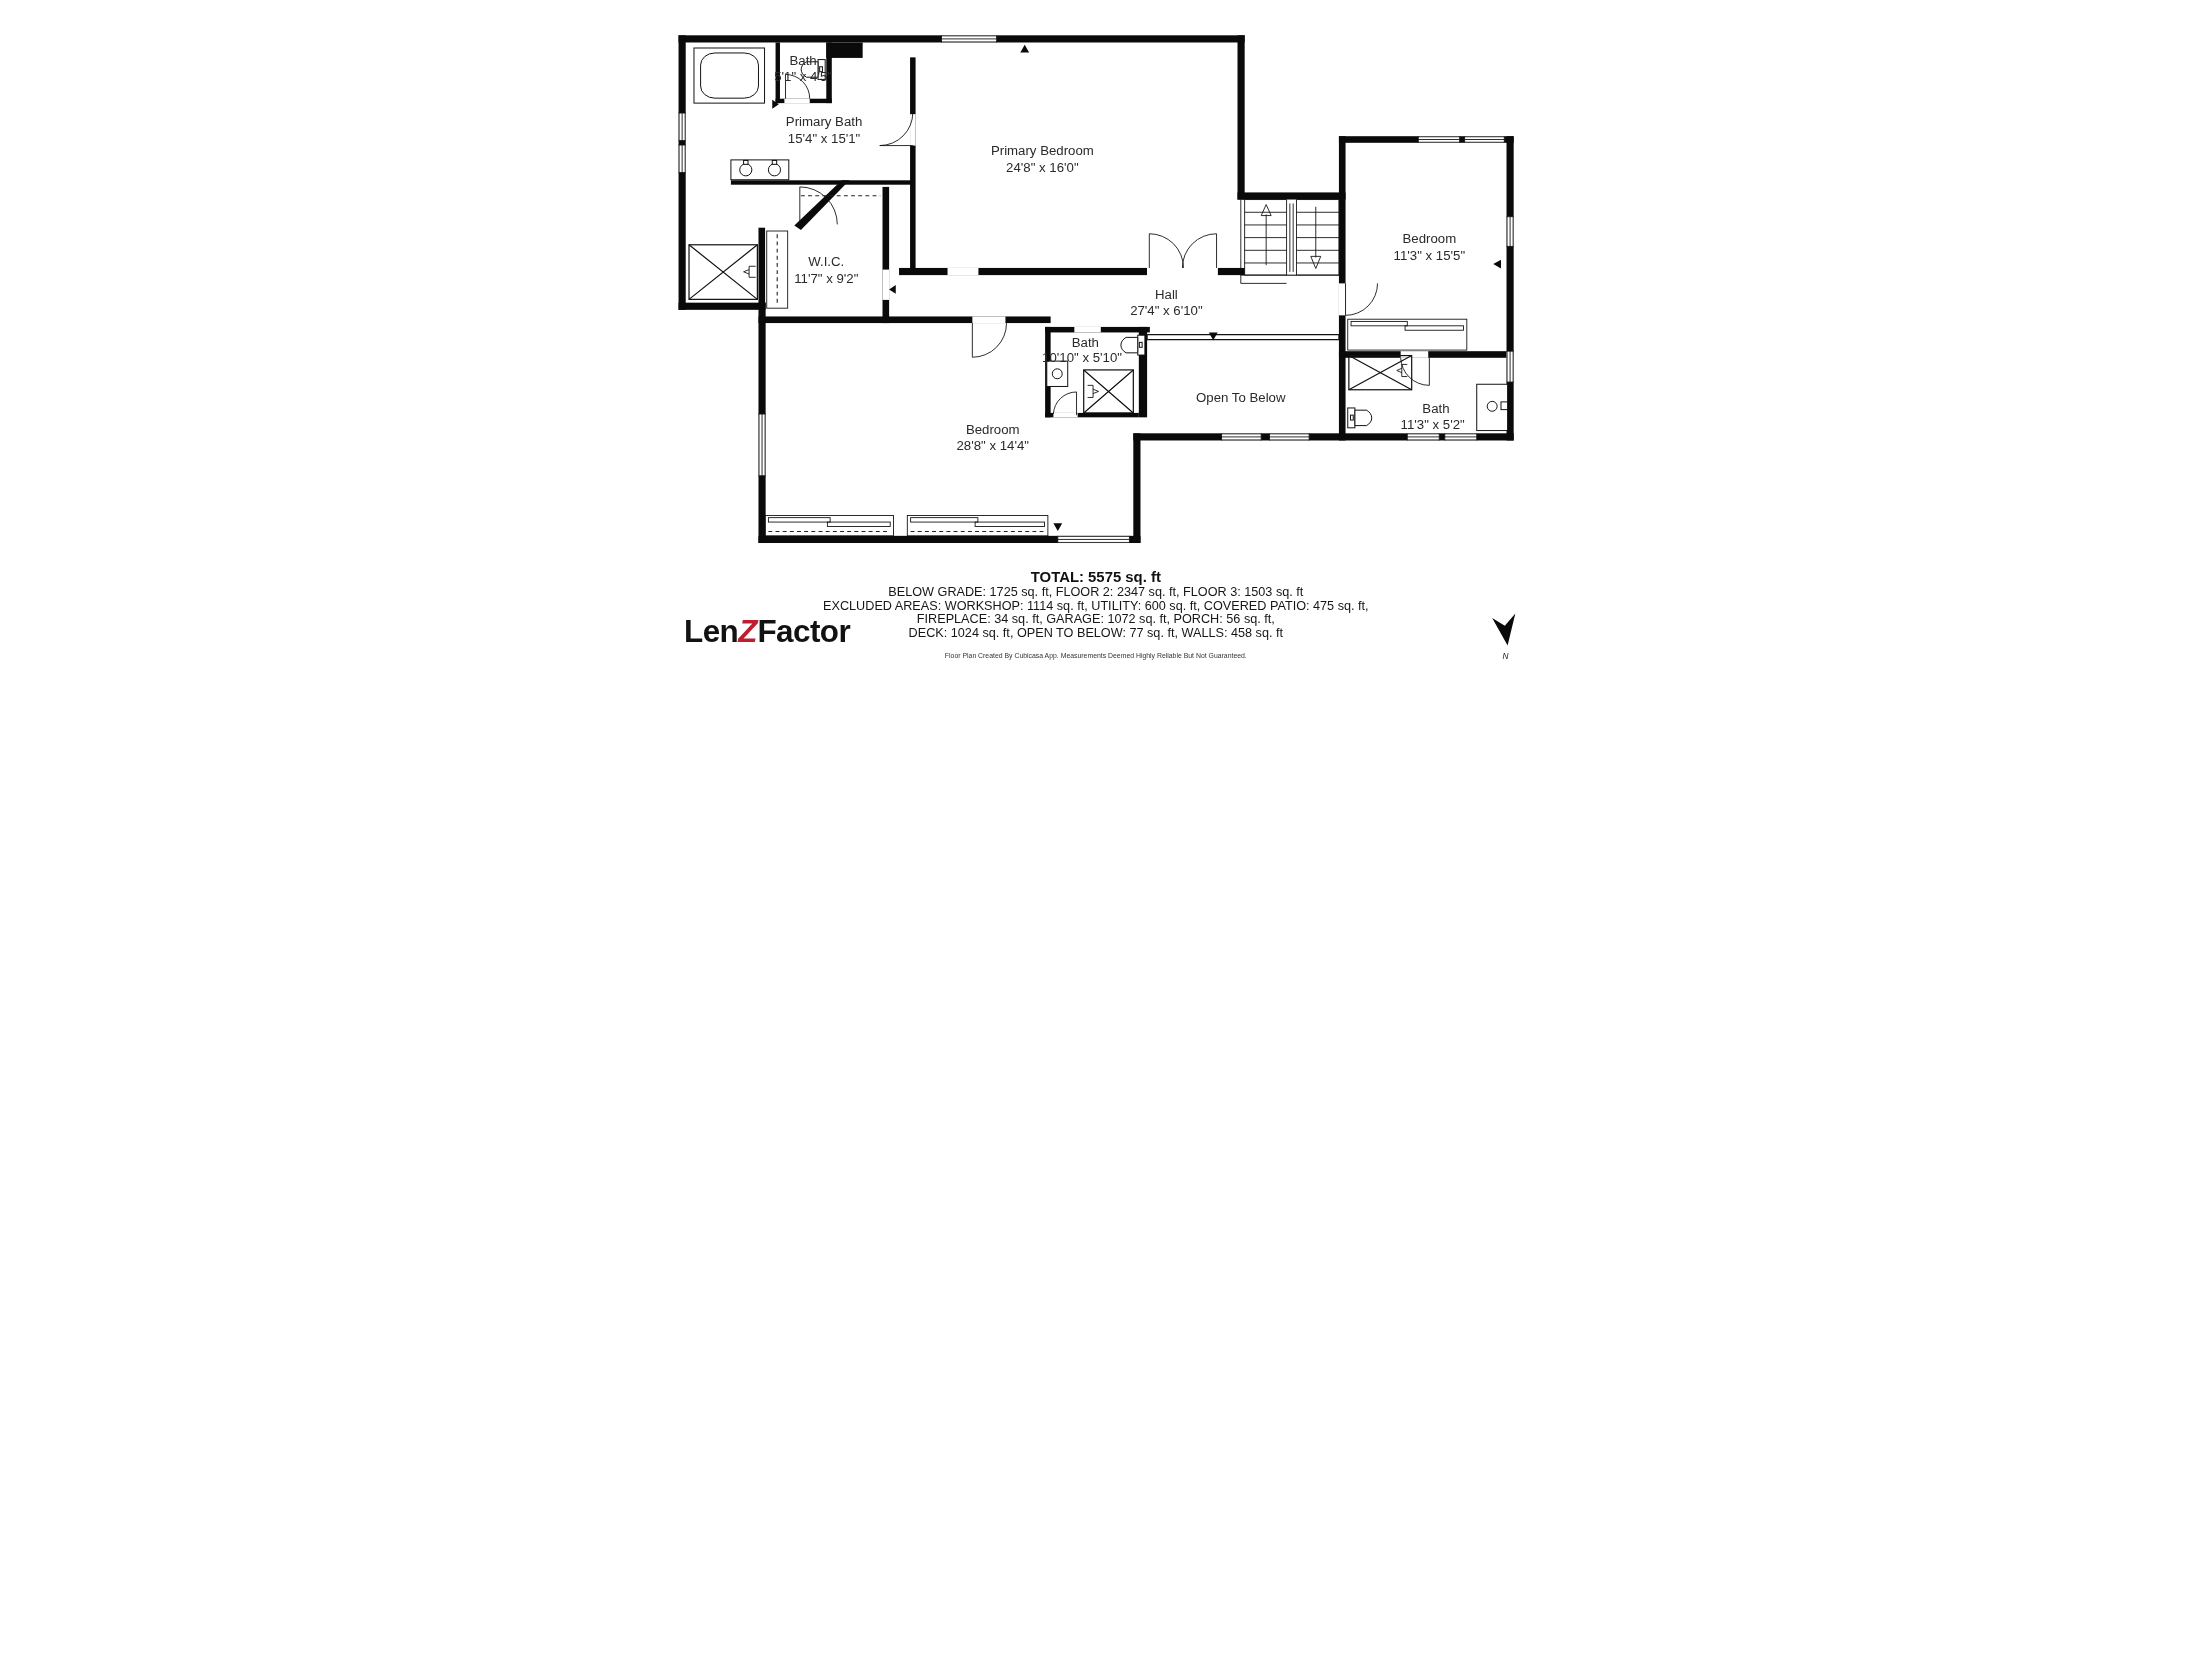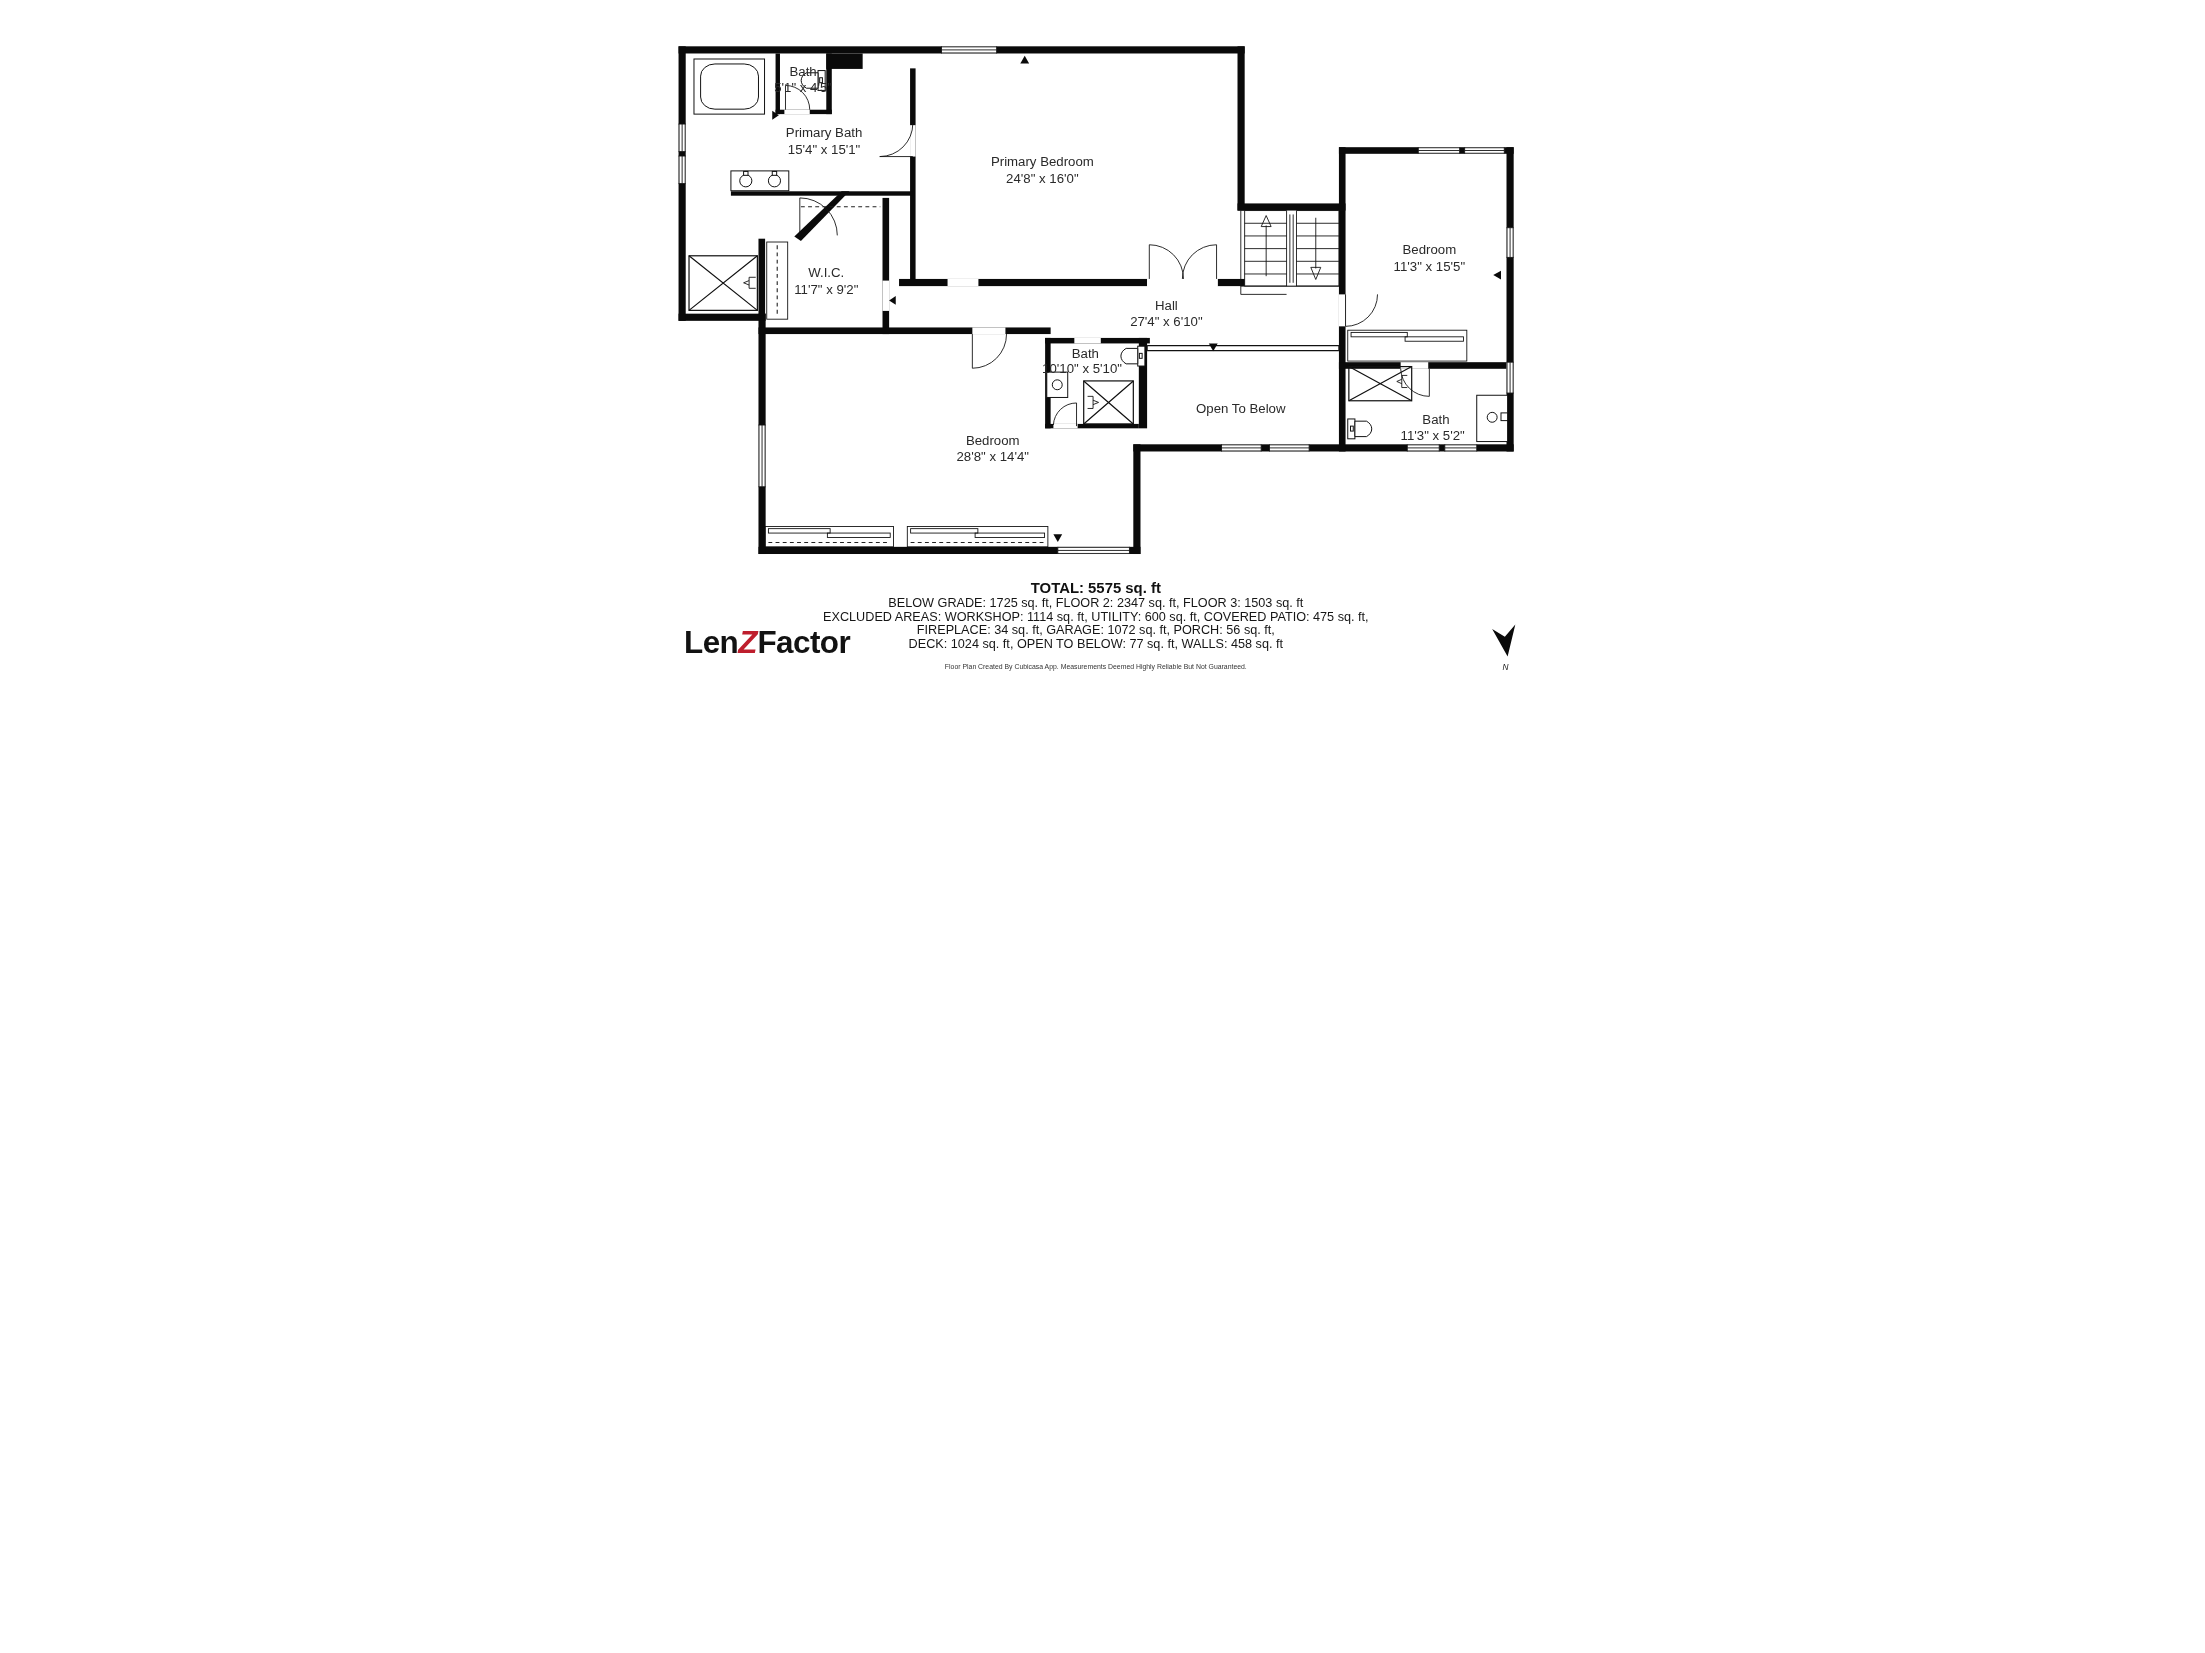--- a/index.html
+++ b/index.html
@@ -1,17 +1,17 @@
 <!DOCTYPE html>
 <html style="font-size:8.8px"><head>
 <meta charset="utf-8">
 <style>
   html,body{margin:0;padding:0;background:#ffffff;}
   body{font-family:"Liberation Sans", sans-serif;}
-  .page{width:882px;height:667px;margin:16px auto;background:#fff;position:relative;}
+  .page{width:882px;height:667px;margin:5px auto;background:#fff;position:relative;}
   svg{display:block;}
   text{fill:#1c1c1c;}
   .room-name,.room-dims{font-size:24px;text-anchor:middle;fill:#2a2a2a;}
   .otb-label{font-size:24px;text-anchor:middle;fill:#2a2a2a;}
   .sum-total{font-size:27px;font-weight:700;text-anchor:middle;fill:#111;}
   .sum-line{font-size:23px;text-anchor:middle;fill:#161616;}
   .sum-fine{font-size:12.5px;text-anchor:middle;fill:#333;}
   .logo-black{font-size:57px;font-weight:700;fill:#121212;letter-spacing:-1px;}
   .logo-red{font-size:57px;font-weight:800;font-style:italic;}
   .north-n{font-size:15px;font-style:italic;text-anchor:middle;fill:#111;}

